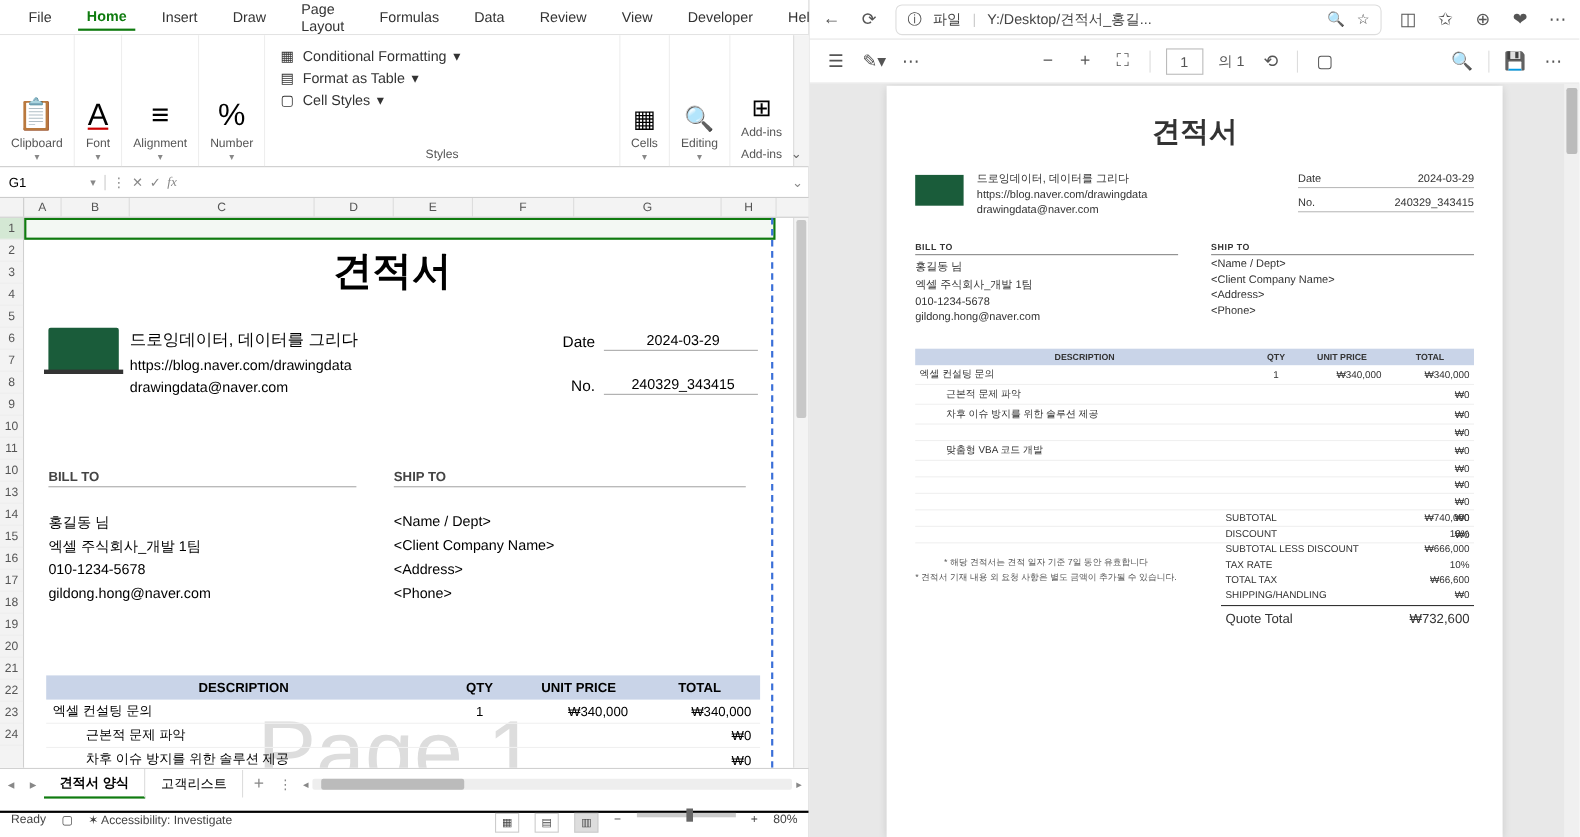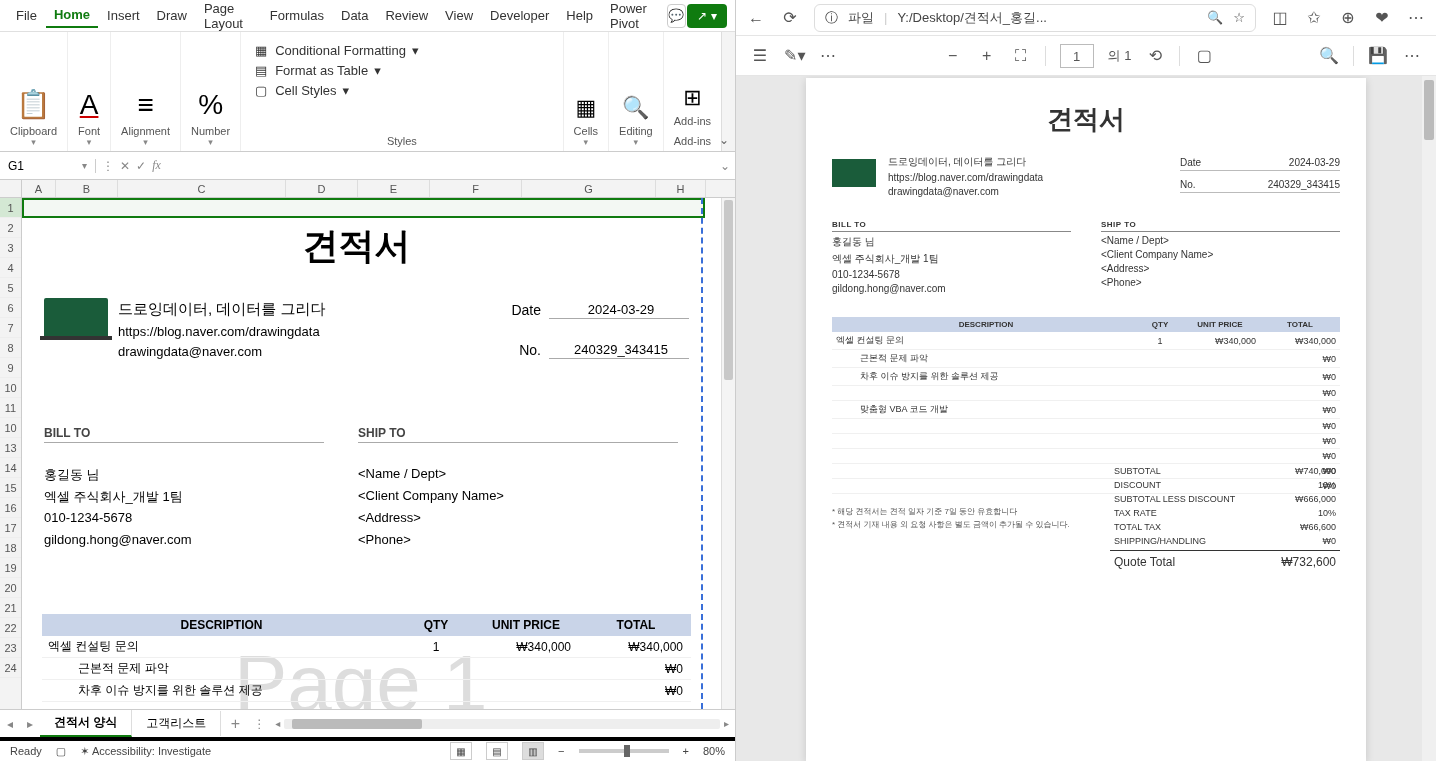--- a/index.html
+++ b/index.html
@@ -1,20 +1,20 @@
 <!DOCTYPE html>
 <html><head>
 <meta charset="utf-8">
 <style>
 * { margin: 0; padding: 0; box-sizing: border-box; font-family: "Segoe UI", Arial, sans-serif; }
 body { display: flex; width: 1436px; height: 761px; overflow: hidden; background: #fff; }
 
 
 .excel { width: 736px; height: 761px; display: flex; flex-direction: column; border-right: 1px solid #ccc; }
-.ribbon-tabs { display: flex; align-items: center; height: 32px; padding: 0 8px; gap: 1px; border-bottom: 1px solid #e0e0e0; }
+.ribbon-tabs { display: flex; align-items: center; height: 32px; padding: 0 18px; gap: 16px; border-bottom: 1px solid #e0e0e0; }
 .ribbon-tabs .tab { padding: 4px 8px; font-size: 13px; color: #333; cursor: pointer; }
 .ribbon-tabs .tab.active { border-bottom: 2px solid #0f7b0f; color: #0f7b0f; font-weight: 600; }
 .ribbon-tabs .spacer { flex: 1; }
 .rt-btn { width: 28px; height: 24px; border: 1px solid #ccc; border-radius: 4px; display: flex; align-items: center; justify-content: center; font-size: 13px; background: #fff; }
 .share-btn { background: #0f7b0f; color: #fff; border: none; padding: 0 10px; height: 24px; border-radius: 4px; display: flex; align-items: center; gap: 4px; font-size: 12px; }
 
 .ribbon-body { display: flex; height: 120px; border-bottom: 1px solid #ccc; background: #fff; position: relative; }
 .rgroup { display: flex; flex-direction: column; align-items: center; justify-content: flex-end; padding: 6px 10px 4px; border-right: 1px solid #eee; }
 .rgroup .glabel { font-size: 11px; color: #555; margin-top: 4px; }
 .rgroup .caret { font-size: 9px; color: #888; }
@@ -90,21 +90,21 @@
 .st-nav { width: 20px; text-align: center; color: #888; }
 .st-tab { padding: 4px 14px; border-right: 1px solid #ddd; }
 .st-tab.active { border-bottom: 2px solid #0f7b0f; font-weight: 600; }
 .st-add { width: 28px; text-align: center; color: #888; font-size: 16px; }
 .st-menu { width: 20px; text-align: center; color: #888; }
 .hscroll { flex: 1; display: flex; align-items: center; padding: 0 6px; }
 .hscroll .tri { color: #888; font-size: 10px; }
 .hscroll .track { flex: 1; height: 10px; background: #eee; margin: 0 4px; position: relative; border-radius: 2px; }
 .hscroll .thumb { position: absolute; left: 8px; width: 130px; top: 0; bottom: 0; background: #bbb; border-radius: 2px; }
 
-.status-bar { display: flex; align-items: center; height: 24px; border-top: 4px solid #000000; font-size: 11px; padding: 0 10px; gap: 14px; color: #444; }
+.status-bar { display: flex; height: 24px; border-top: 2px solid #000000; font-size: 11px; padding: 0 10px; gap: 14px; color: #444; margin-top: 11px; }
 .status-bar .spacer { flex: 1; }
 .view-btn { width: 22px; height: 18px; border: 1px solid #ccc; display: inline-flex; align-items: center; justify-content: center; font-size: 10px; }
 .view-btn.active { background: #ddd; }
 .zoom-slider { width: 90px; height: 4px; background: #ccc; position: relative; }
 .zoom-slider .knob { position: absolute; left: 45px; top: -4px; width: 6px; height: 12px; background: #666; }
 
 
 .browser { flex: 1; height: 761px; display: flex; flex-direction: column; background: #fff; }
 .addr-bar { display: flex; align-items: center; height: 36px; padding: 0 10px; gap: 14px; border-bottom: 1px solid #e5e5e5; }
 .ab-icon { font-size: 16px; color: #555; width: 20px; text-align: center; }
@@ -137,21 +137,21 @@
 .pdf-tbl { margin-top: 20px; width: 100%; border-collapse: collapse; font-size: 9px; }
 .pdf-tbl th { background: #c9d4e8; padding: 3px 4px; font-weight: 600; font-size: 8px; }
 .pdf-tbl td { padding: 2px 4px; border-bottom: 1px solid #f0f0f0; }
 .pdf-tbl .d { text-align: left; }
 .pdf-tbl .d.indent { padding-left: 28px; }
 .pdf-tbl .q { text-align: center; width: 40px; }
 .pdf-tbl .u { text-align: right; width: 80px; }
 .pdf-tbl .t { text-align: right; width: 80px; }
 
 .pdf-notes { margin-top: 12px; font-size: 8px; color: #555; }
-.pdf-notes div { margin-bottom: 2px; }
+.pdf-notes div { margin-bottom: 2px; text-align: center; }
 .pdf-totals { margin-top: -30px; margin-left: auto; width: 230px; font-size: 9px; }
 .pdf-totals .trow { display: flex; justify-content: space-between; padding: 2px 4px; }
 .pdf-totals .trow.final { font-weight: 400; font-size: 12px; border-top: 1px solid #333; padding-top: 4px; margin-top: 2px; }
 .pdf-bottom { display: flex; gap: 20px; align-items: flex-start; }
 </style>
 </head>
 <body>
 
 <div class="excel">
 

